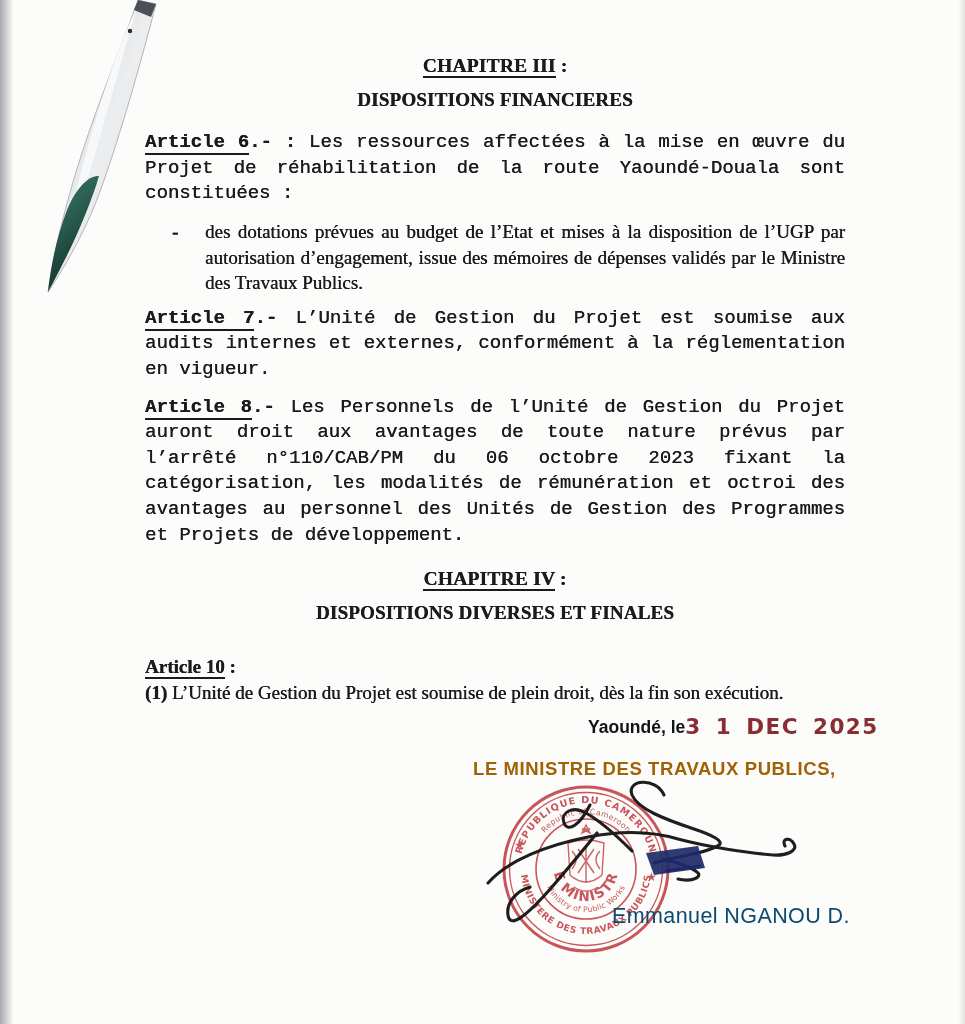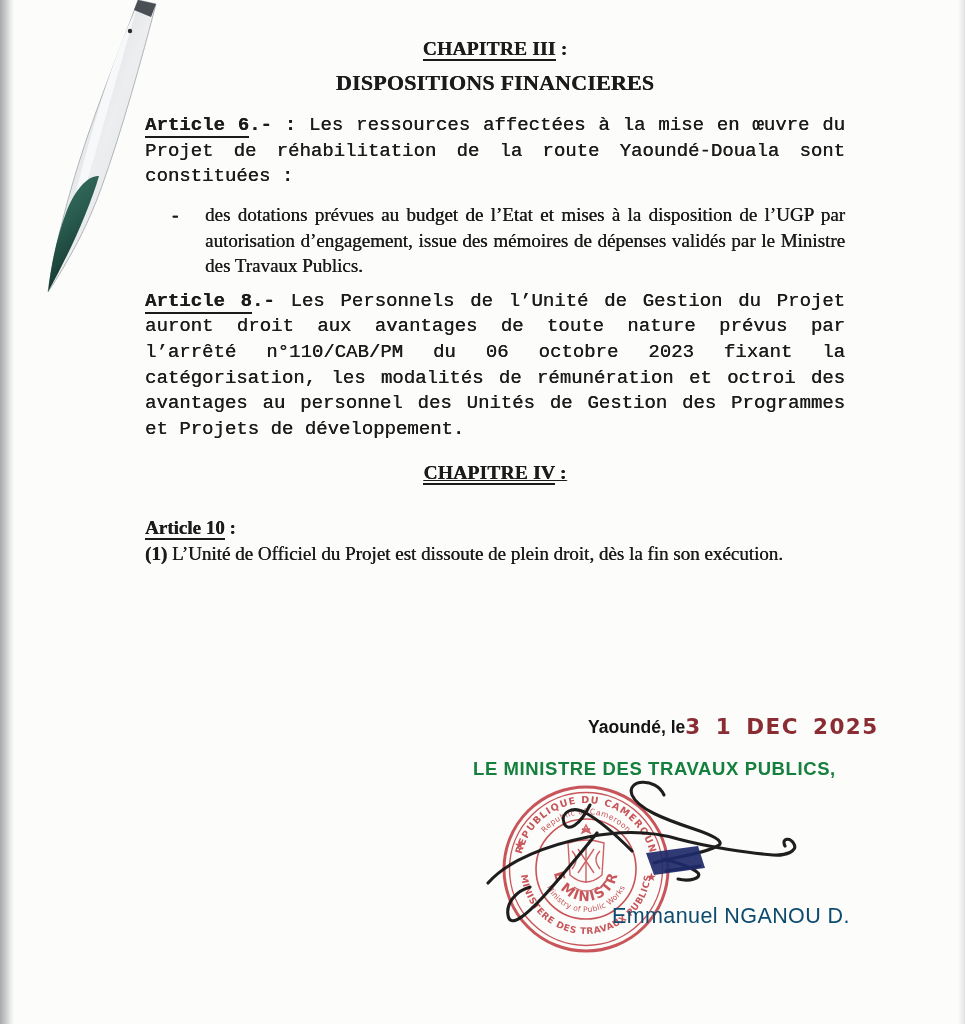--- a/index.html
+++ b/index.html
@@ -12,41 +12,41 @@
     background:linear-gradient(90deg,#a7a9ac 0%,#c9cacc 40%,#eeeeec 80%,#fcfcfa 100%);}
   .edge-right{position:absolute;right:0;top:0;bottom:0;width:7px;
     background:linear-gradient(270deg,#e2e2e0 0%,#fcfcfa 100%);}
   .fold-svg{position:absolute;left:25px;top:0;}
 
   .content{
     position:absolute;left:145px;top:36px;width:700px;
     font-size:19px;line-height:25.6px;text-align:justify;
     text-shadow:0.35px 0 0 currentColor;
   }
-  .chap{ text-align:center;font-weight:bold;font-size:19.5px;margin:0 0 8px 0;letter-spacing:0.2px;}
-  .chap-sub{text-align:center;font-weight:bold;font-size:22px;margin:0 0 18px 0;letter-spacing:0.2px;}
+  .chap{ text-align:center;font-weight:bold;font-size:19.5px;margin:17px 0 8px 0;letter-spacing:0.2px;}
+  .chap-sub{text-align:center;font-weight:bold;font-size:19px;margin:0 0 18px 0;letter-spacing:0.2px;}
   .u{border-bottom:2.2px solid currentColor;}
   .para{margin:0 0 12px 0;font-family:Liberation Mono, monospace;}
   .artlbl{font-weight:bold;}
   .dashlist{list-style:none;margin:0 0 10px 0;padding:0 0 0 27px;}
   .dashlist li{position:relative;padding-left:33px;}
   .dashlist .dash{position:absolute;left:0;top:0;}
   .art10-head{margin:29px 0 0 0;font-weight:bold;}
   .clause{margin:0;padding-left:37px;text-indent:-37px;}
   .clause .num{font-weight:bold;}
   .mt{margin-top:14px;}
-  .chap4{margin-top:18px;text-decoration:underline;}
+  .chap4{margin-top:18px;}
 
   .date-line{position:absolute;left:588px;top:714px;white-space:nowrap;}
   .date-place{font-family:"Liberation Sans",sans-serif;font-weight:bold;font-size:17.5px;color:#131313;text-align:right;}
   .date-stamp{font-family:"DejaVu Sans",sans-serif;font-weight:bold;font-size:21.5px;
     color:#8a2d33;letter-spacing:1.5px;word-spacing:5px;vertical-align:-1px;}
   .minister-line{position:absolute;left:473px;top:758px;
     font-family:"Liberation Sans",sans-serif;font-weight:bold;font-size:18.5px;
-    letter-spacing:0.6px;color:#15803d;white-space:nowrap;}
+    letter-spacing:0.6px;color:#a16207;white-space:nowrap;}
   .stamp-svg{position:absolute;left:500px;top:783px;z-index:2;opacity:0.93;}
   .sig-svg{position:absolute;left:468px;top:775px;z-index:5;}
   .signatory{position:absolute;left:612px;top:904px;z-index:4;
     font-family:"Liberation Sans",sans-serif;font-weight:normal;font-size:21.5px;
     color:#0c4a6e;letter-spacing:0.4px;white-space:nowrap;}
 </style>
 </head>
 <body>
 
 <div class="page">
@@ -79,27 +79,29 @@
     <div class="chap"><span class="u">CHAPITRE III</span><span> :</span></div>
     <div class="chap-sub">DISPOSITIONS FINANCIERES</div>
 
     <p class="para"><span class="artlbl"><span class="u">Article 6</span><span>.- : </span></span><span>Les ressources affectées à la mise en œuvre du Projet de réhabilitation de la route Yaoundé-Douala sont constituées :</span></p>
 
     <ul class="dashlist">
       <li><span class="dash">-</span></li>
       <li><span class="dash">-</span><span>des dotations prévues au budget de l’Etat et mises à la disposition de l’UGP par autorisation d’engagement, issue des mémoires de dépenses validés par le Ministre des Travaux Publics.</span></li>
     </ul>
 
+    <p class="para"><span class="artlbl"><span class="u">Article 7</span><span>.-  </span></span><span>L’Unité de Gestion du Projet est soumise aux audits internes et externes, conformément à la réglementation en vigueur.</span></p>
 
     <p class="para"><span class="artlbl"><span class="u">Article 8</span><span>.-  </span></span><span>Les Personnels de l’Unité de Gestion du Projet auront droit aux avantages de toute nature prévus par l’arrêté n°110/CAB/PM du 06 octobre 2023 fixant la catégorisation, les modalités de rémunération et octroi des avantages au personnel des Unités de Gestion des Programmes et Projets de développement.</span></p>
 
     <div class="chap chap4"><span class="u">CHAPITRE IV</span><span> :</span></div>
+    <div class="chap-sub" style="margin-bottom:6px;">DISPOSITIONS DIVERSES ET FINALES</div>
 
     <p class="art10-head"><span class="u">Article 10</span><span> :</span></p>
-    <p class="clause"><span class="num">(1)</span><span> L’Unité de Officiel du Projet est dissoute de plein droit, dès la fin son exécution.</span></p>
+    <p class="clause"><span class="num">(1)</span><span> L’Unité de Gestion du Projet est soumise de plein droit, dès la fin son exécution.</span></p>
 
   </div>
 
   <div class="date-line"><span class="date-place">Yaoundé, le</span><span class="date-stamp">3 1 DEC 2025</span></div>
 
   <div class="minister-line">LE MINISTRE DES TRAVAUX PUBLICS,</div>
 
   <svg class="stamp-svg" width="172" height="172" viewBox="0 0 172 172">
     <defs>
       <path id="arcTopOuter" d="M20,86 A66,66 0 0 1 152,86"></path>

